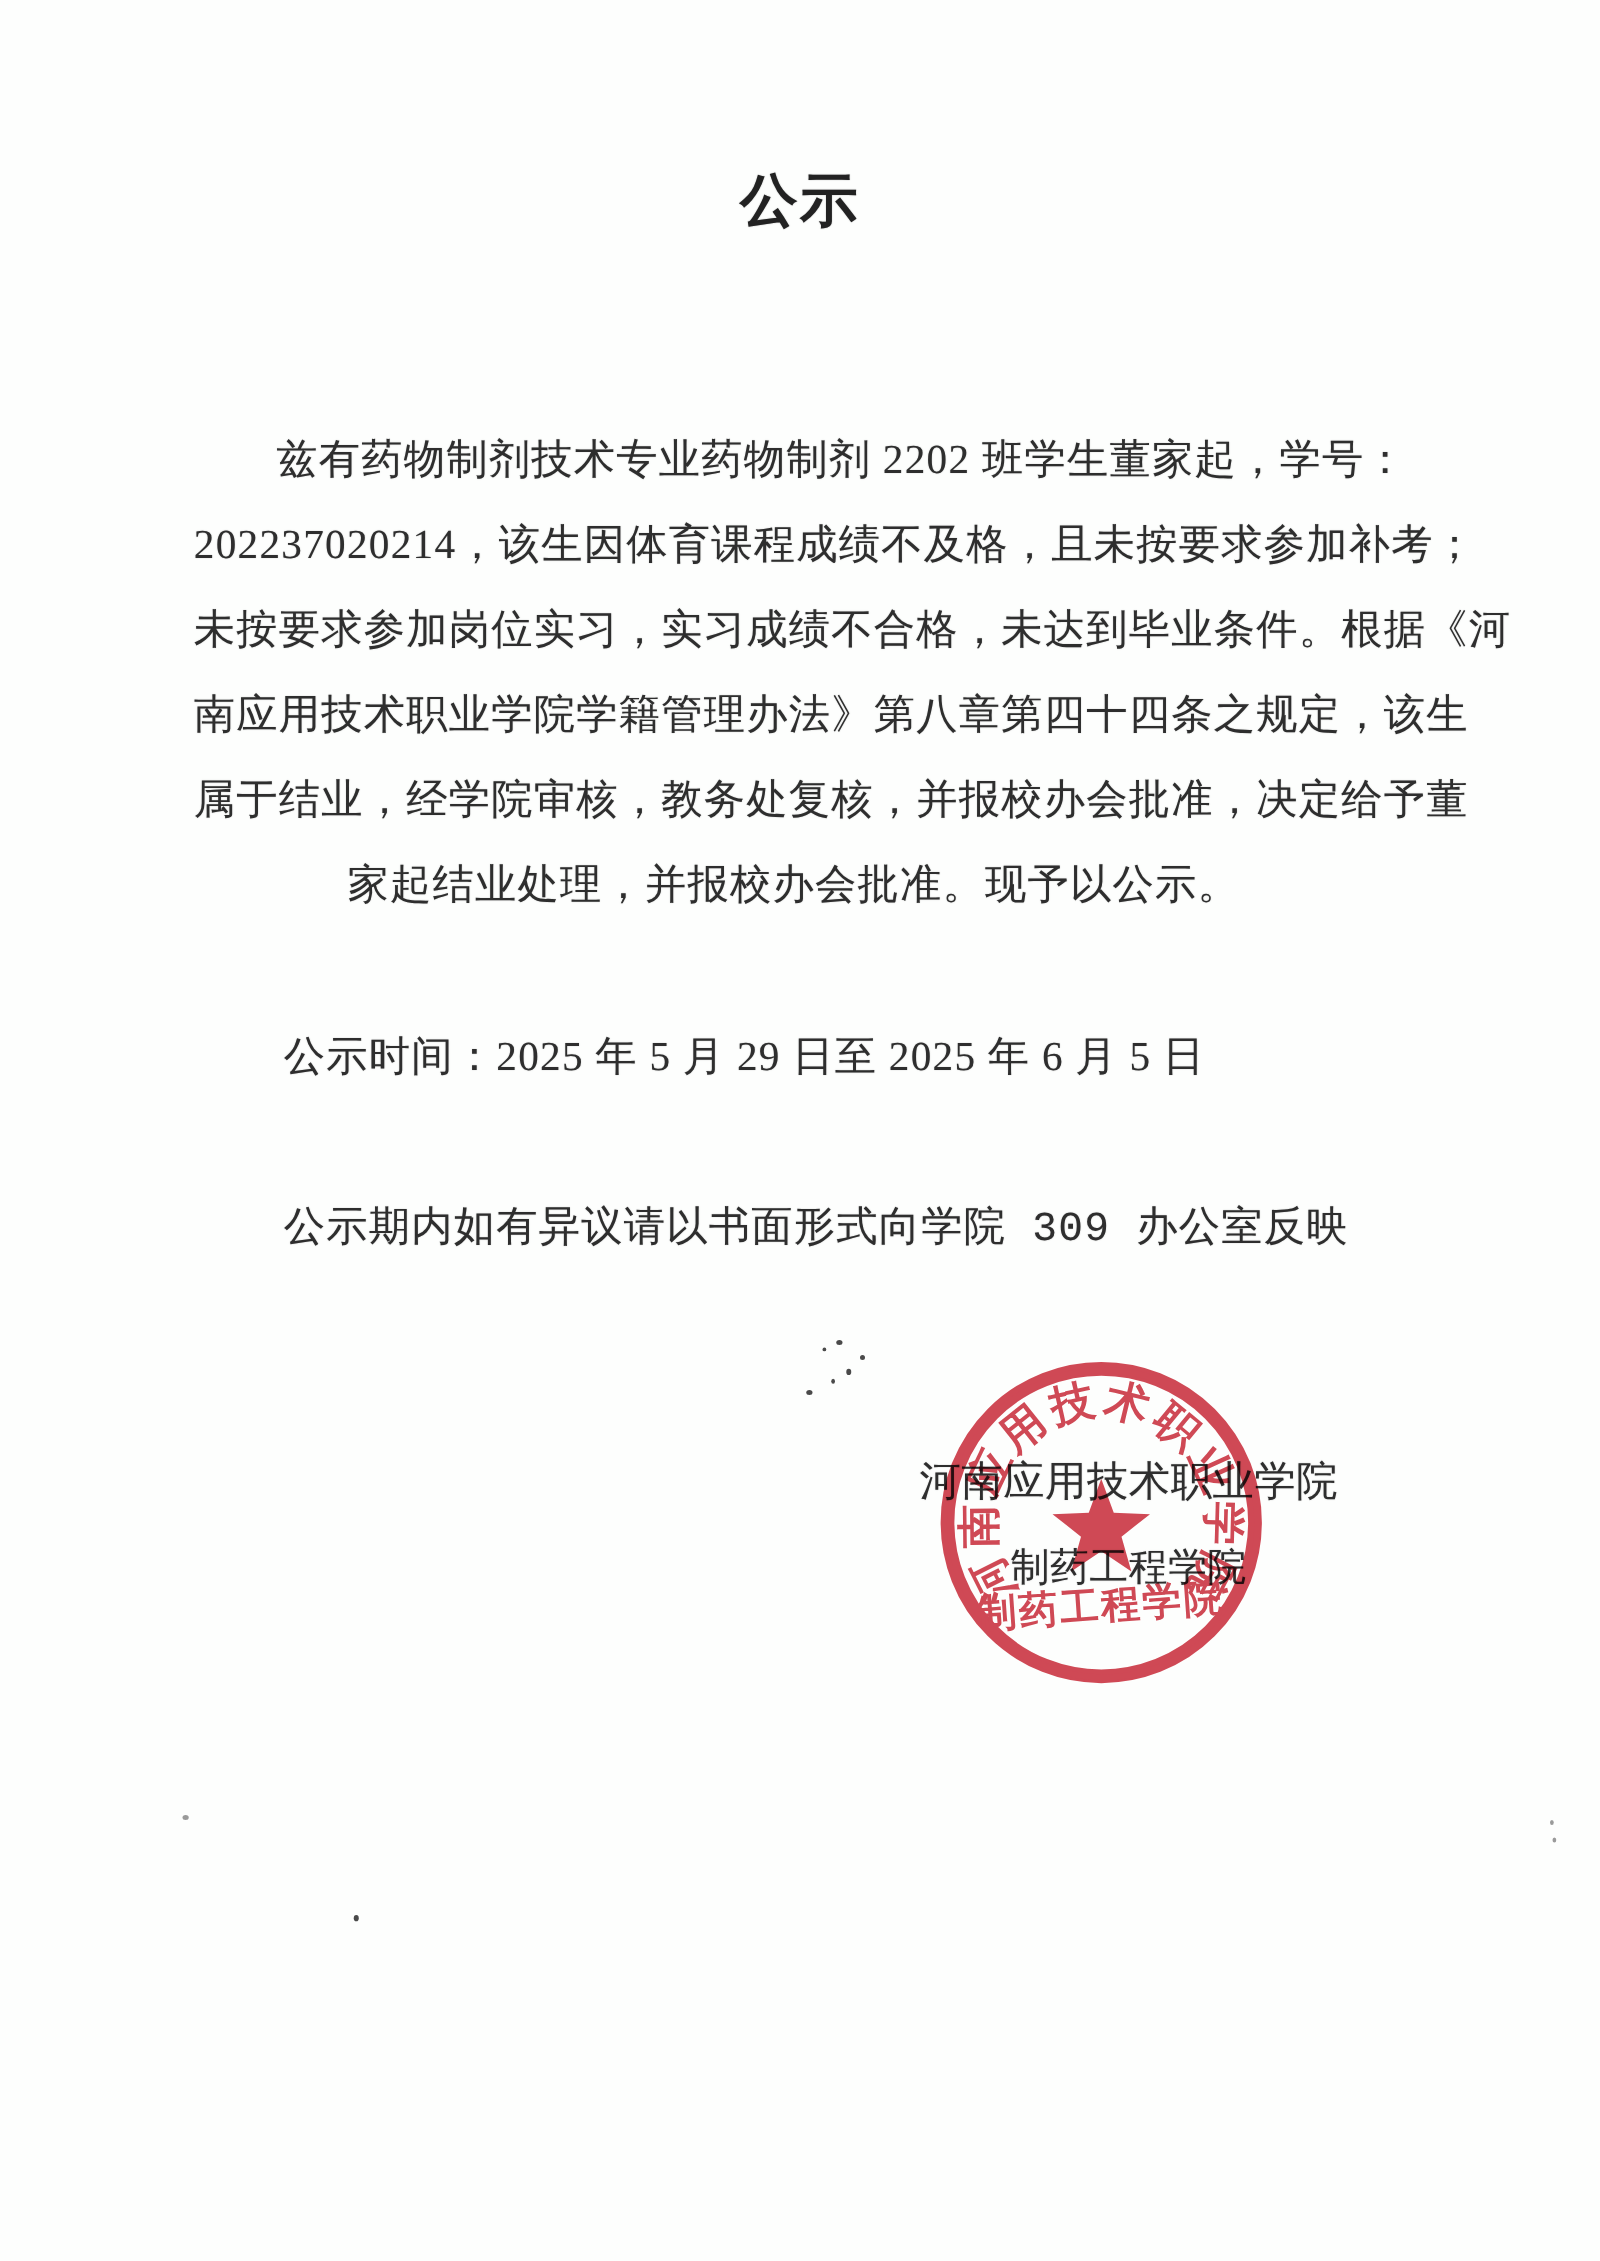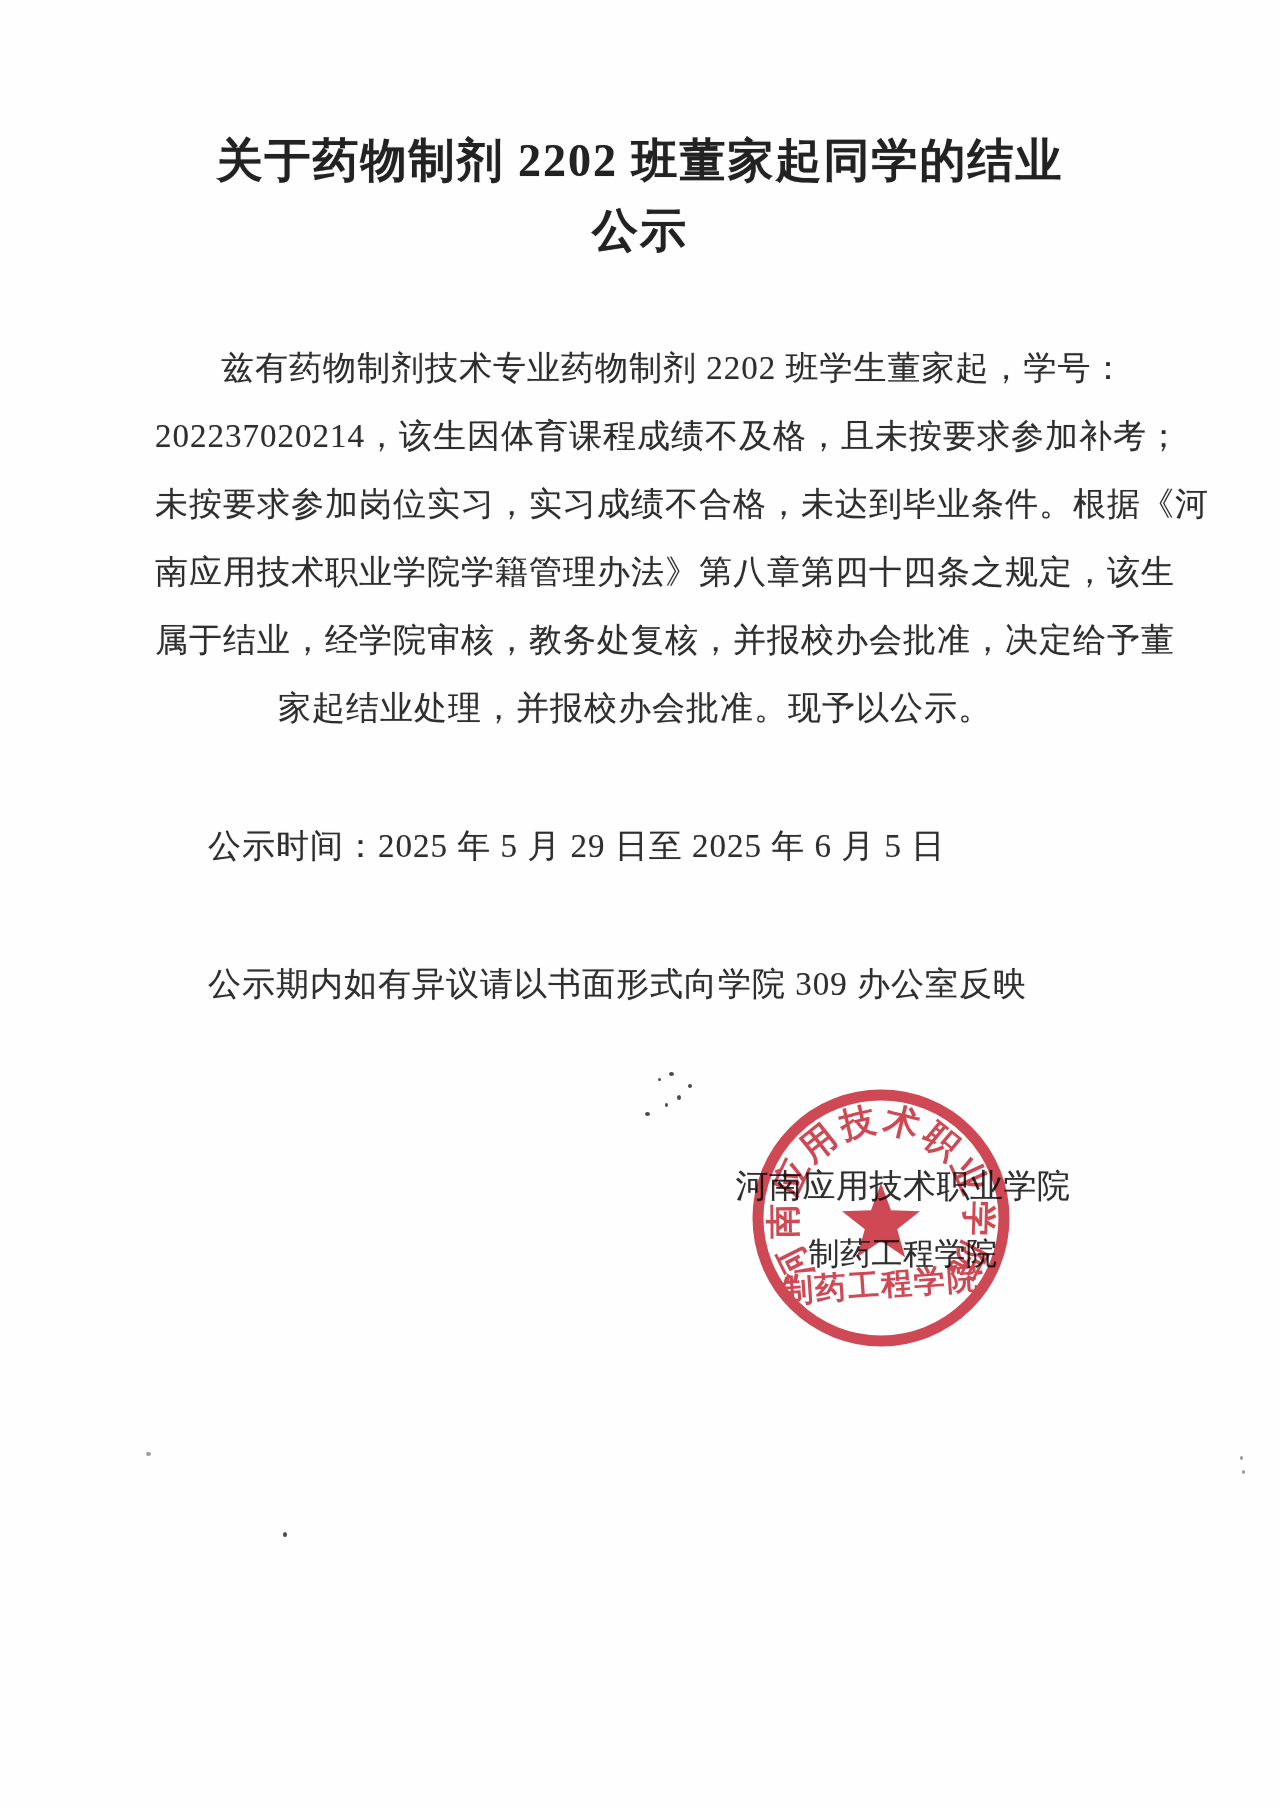--- a/index.html
+++ b/index.html
@@ -29,31 +29,31 @@
     font-size:33px;
     line-height:68px;
     letter-spacing:1px;
     white-space:nowrap;
     text-shadow:0 0 1px rgba(40,40,40,.35);
   }
   .body-line{height:68px;text-align:center;}
   .body-line.indent{padding-left:66px;}
   .single-line{
     position:absolute;
-    left:142px;
+    left:161px;
     font-size:33px;
     line-height:68px;
     letter-spacing:1px;
     white-space:nowrap;
     padding-left:66px;
     text-shadow:0 0 1px rgba(40,40,40,.35);
     text-align:right;
   }
   .notice-period{top:812px;}
-  .objection{top:950px;}
+  .objection{top:950px;font-family:Liberation Mono, monospace;}
   .signature{
     position:absolute;
     left:638px;top:1152px;width:530px;
     text-align:center;
     white-space:nowrap;
     text-shadow:0 0 1px rgba(40,40,40,.35);
   }
   .sig-line1{font-size:33px;line-height:68px;letter-spacing:0.5px;}
   .sig-line2{font-size:31px;line-height:68px;letter-spacing:0.5px;}
   .sig-line3{font-size:32px;line-height:68px;letter-spacing:1px;}
@@ -66,21 +66,20 @@
   .seal text{font-family:"Liberation Serif","DejaVu Serif",serif;}
   .speck{position:absolute;border-radius:50%;background:#4a4a4a;}
   .speck.faint{background:#9a9a9a;}
 </style>
 </head>
 <body>
 
 <div class="page">
 
   <div class="doc-title">
-    <div>关于药物制剂 2202 班董家起同学的结业</div>
     <div>公示</div>
   </div>
 
   <div class="body-block">
     <div class="body-line indent">兹有药物制剂技术专业药物制剂 2202 班学生董家起，学号：</div>
     <div class="body-line">202237020214，该生因体育课程成绩不及格，且未按要求参加补考；</div>
     <div class="body-line">未按要求参加岗位实习，实习成绩不合格，未达到毕业条件。根据《河</div>
     <div class="body-line">南应用技术职业学院学籍管理办法》第八章第四十四条之规定，该生</div>
     <div class="body-line">属于结业，经学院审核，教务处复核，并报校办会批准，决定给予董</div>
     <div class="body-line">家起结业处理，并报校办会批准。现予以公示。</div>

